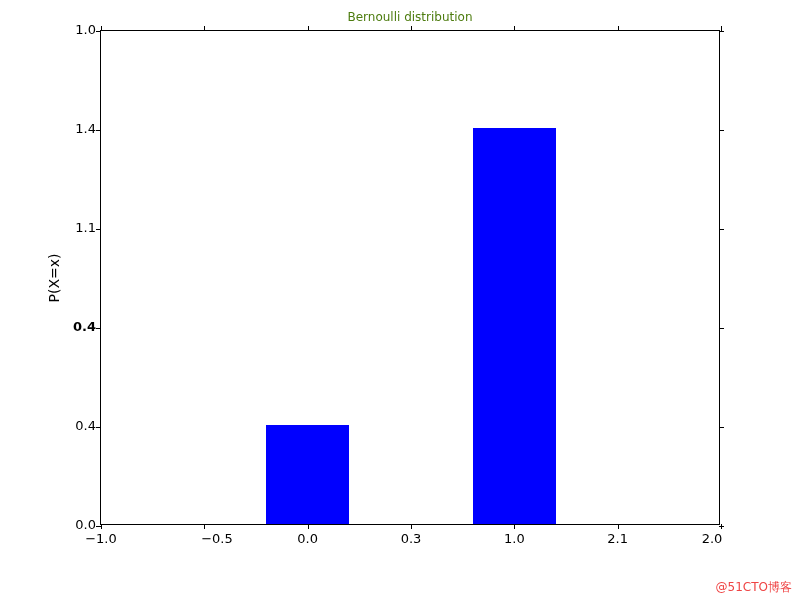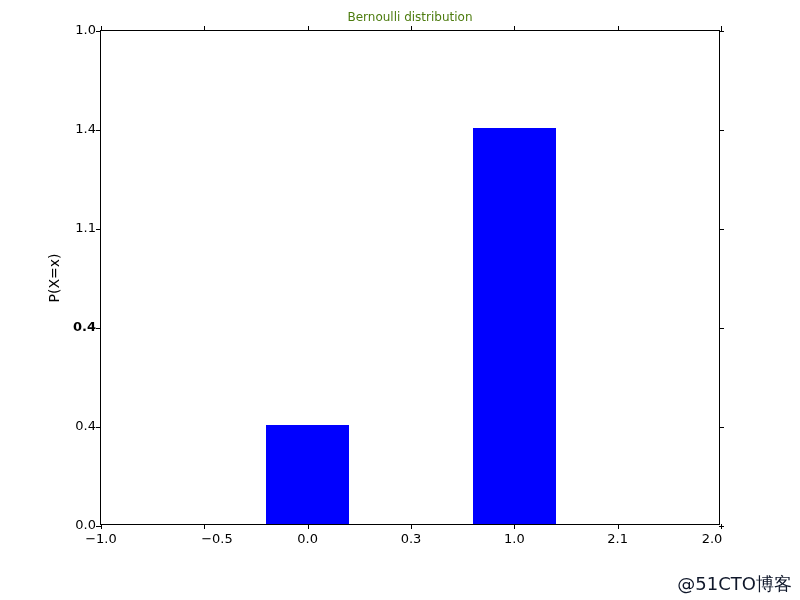--- a/index.html
+++ b/index.html
@@ -99,22 +99,22 @@
       top: 50%;
       transform: translateY(-50%) rotate(-90deg);
       font-size: 14px;
       color: #000;
       white-space: nowrap;
     }
     .watermark {
       position: absolute;
       right: 8px;
       bottom: 4px;
-      font-size: 18px;
-      color: #0f172a;
+      font-size: 12px;
+      color: #ef4444;
     }
   </style>
 </head>
 <body>
 
 <div class="chart-container">
   <div class="title">Bernoulli distribution</div>
   <div class="plot-area">
     <div class="bar" id="bar0" style="left: 165.333px; width: 82.6667px; height: 99px; background: rgb(0, 0, 255);"></div>
     <div class="bar" id="bar1" style="left: 372px; width: 82.6667px; height: 396px; background: rgb(0, 0, 255);"></div>

